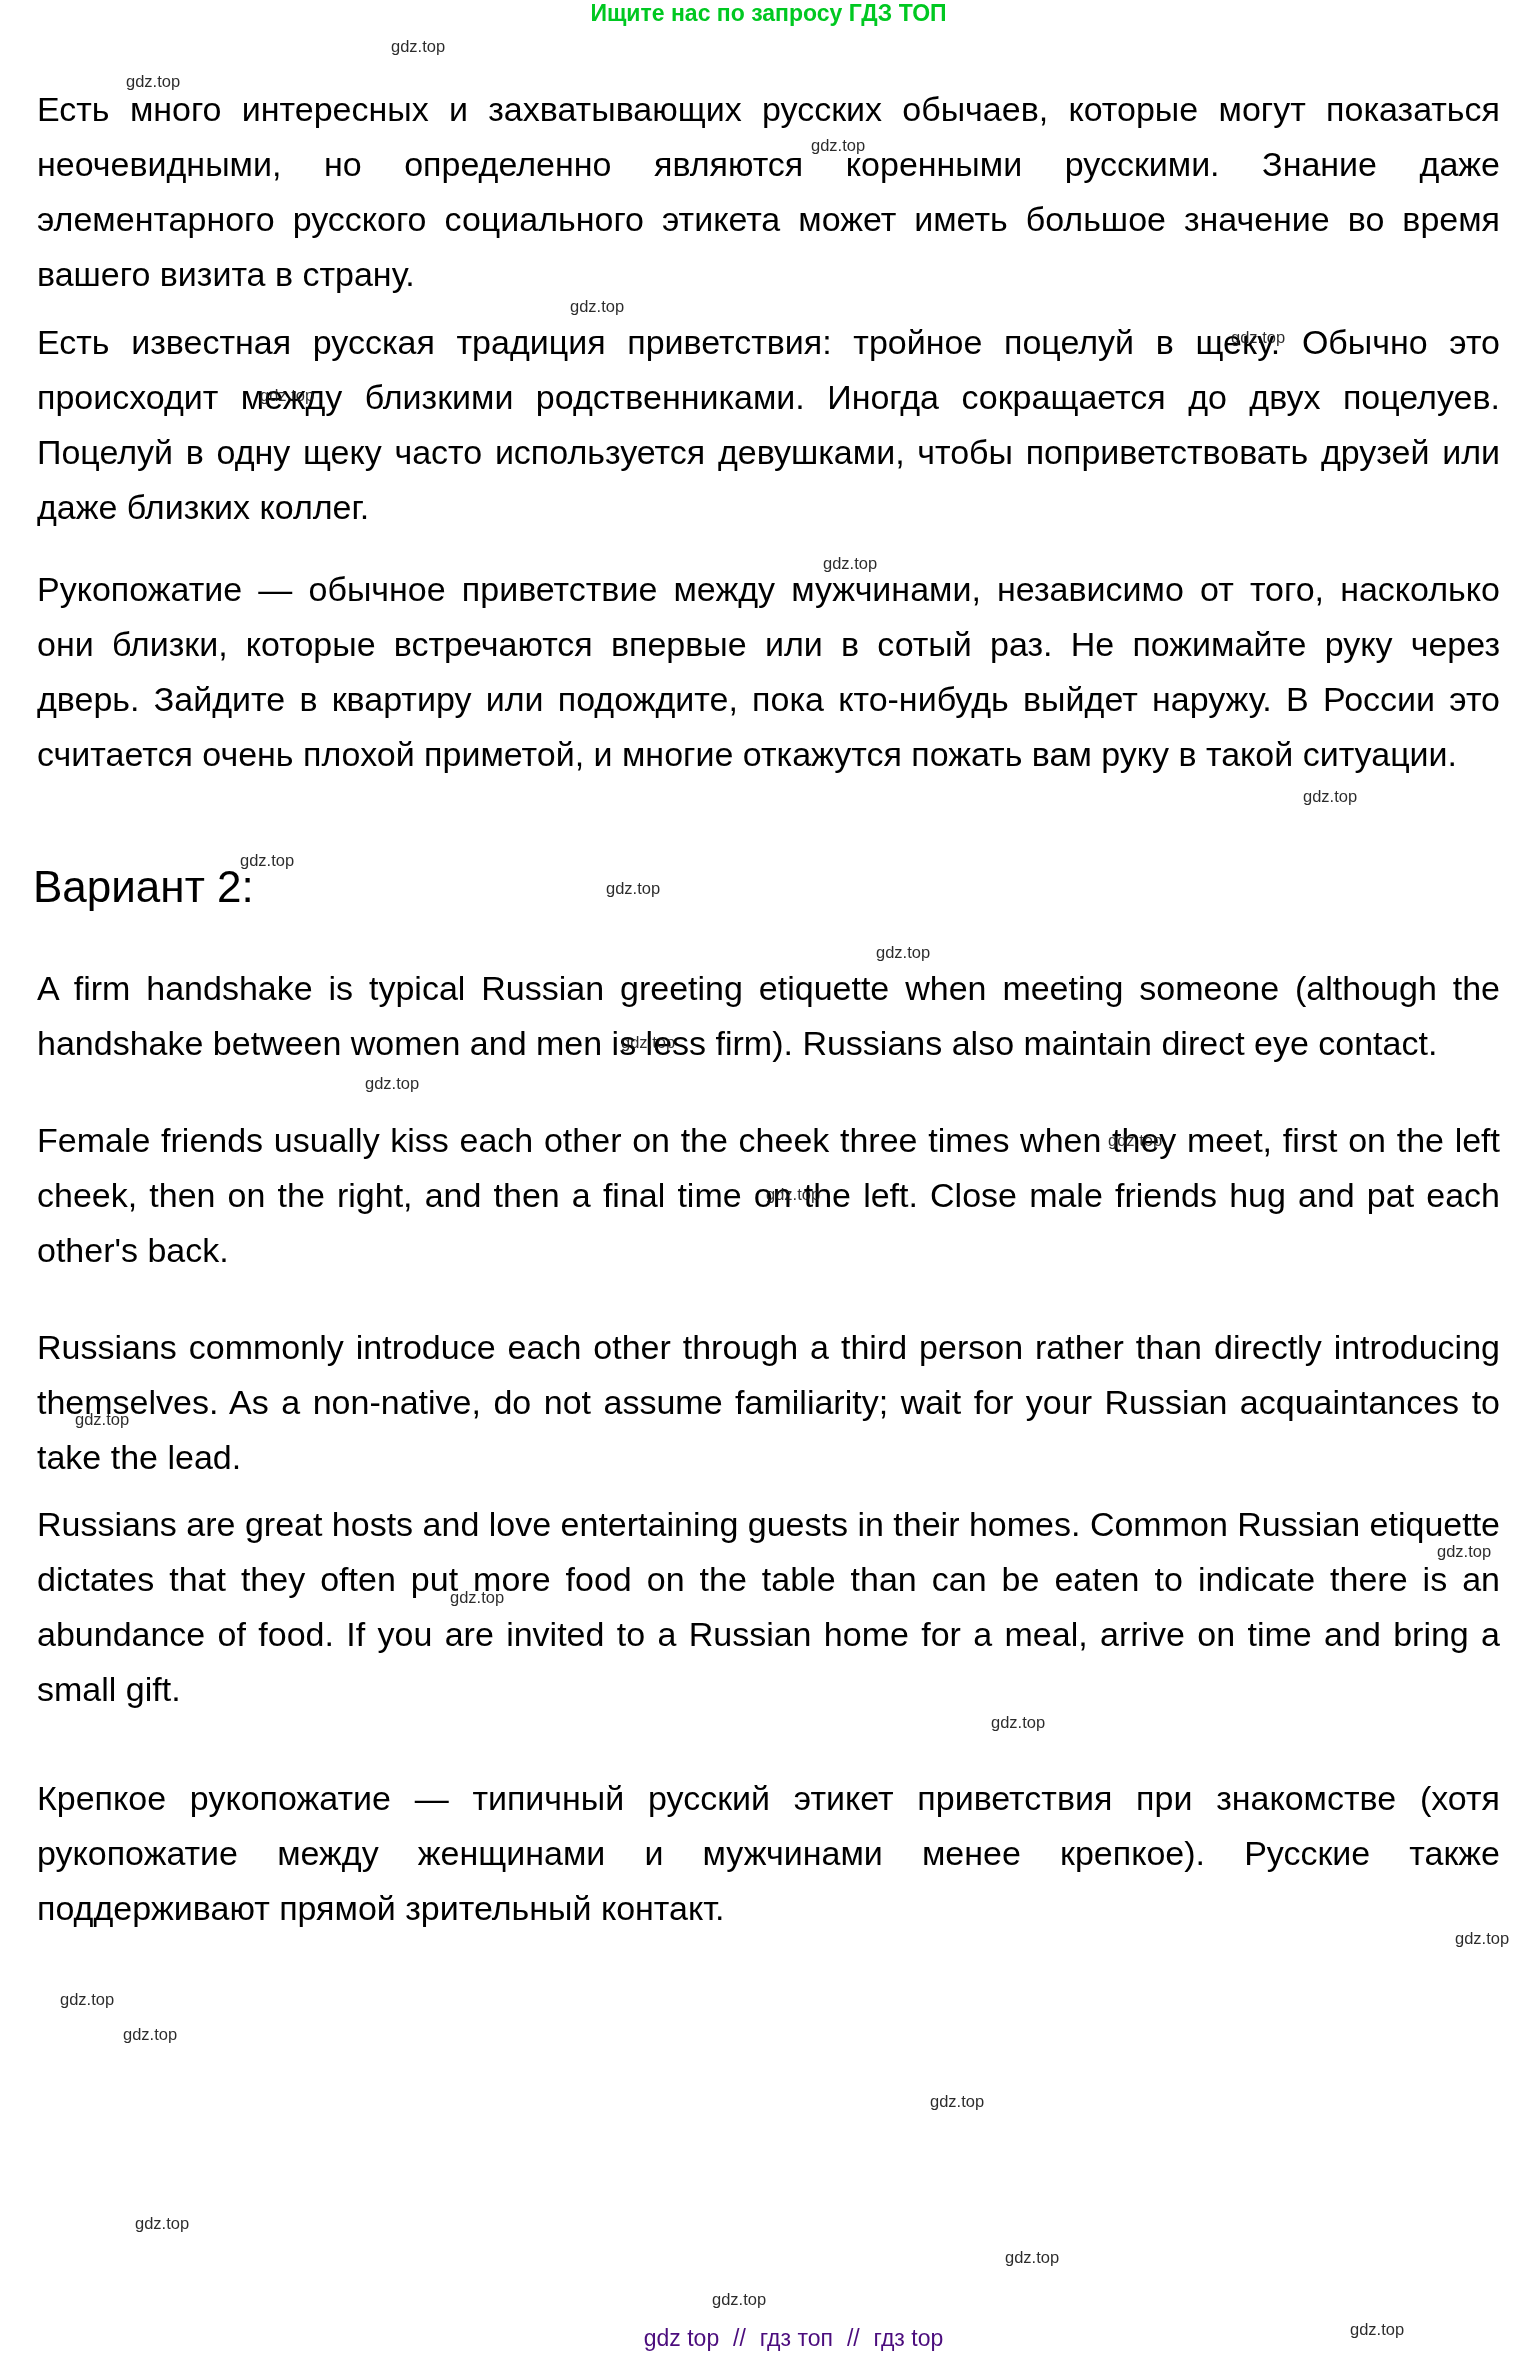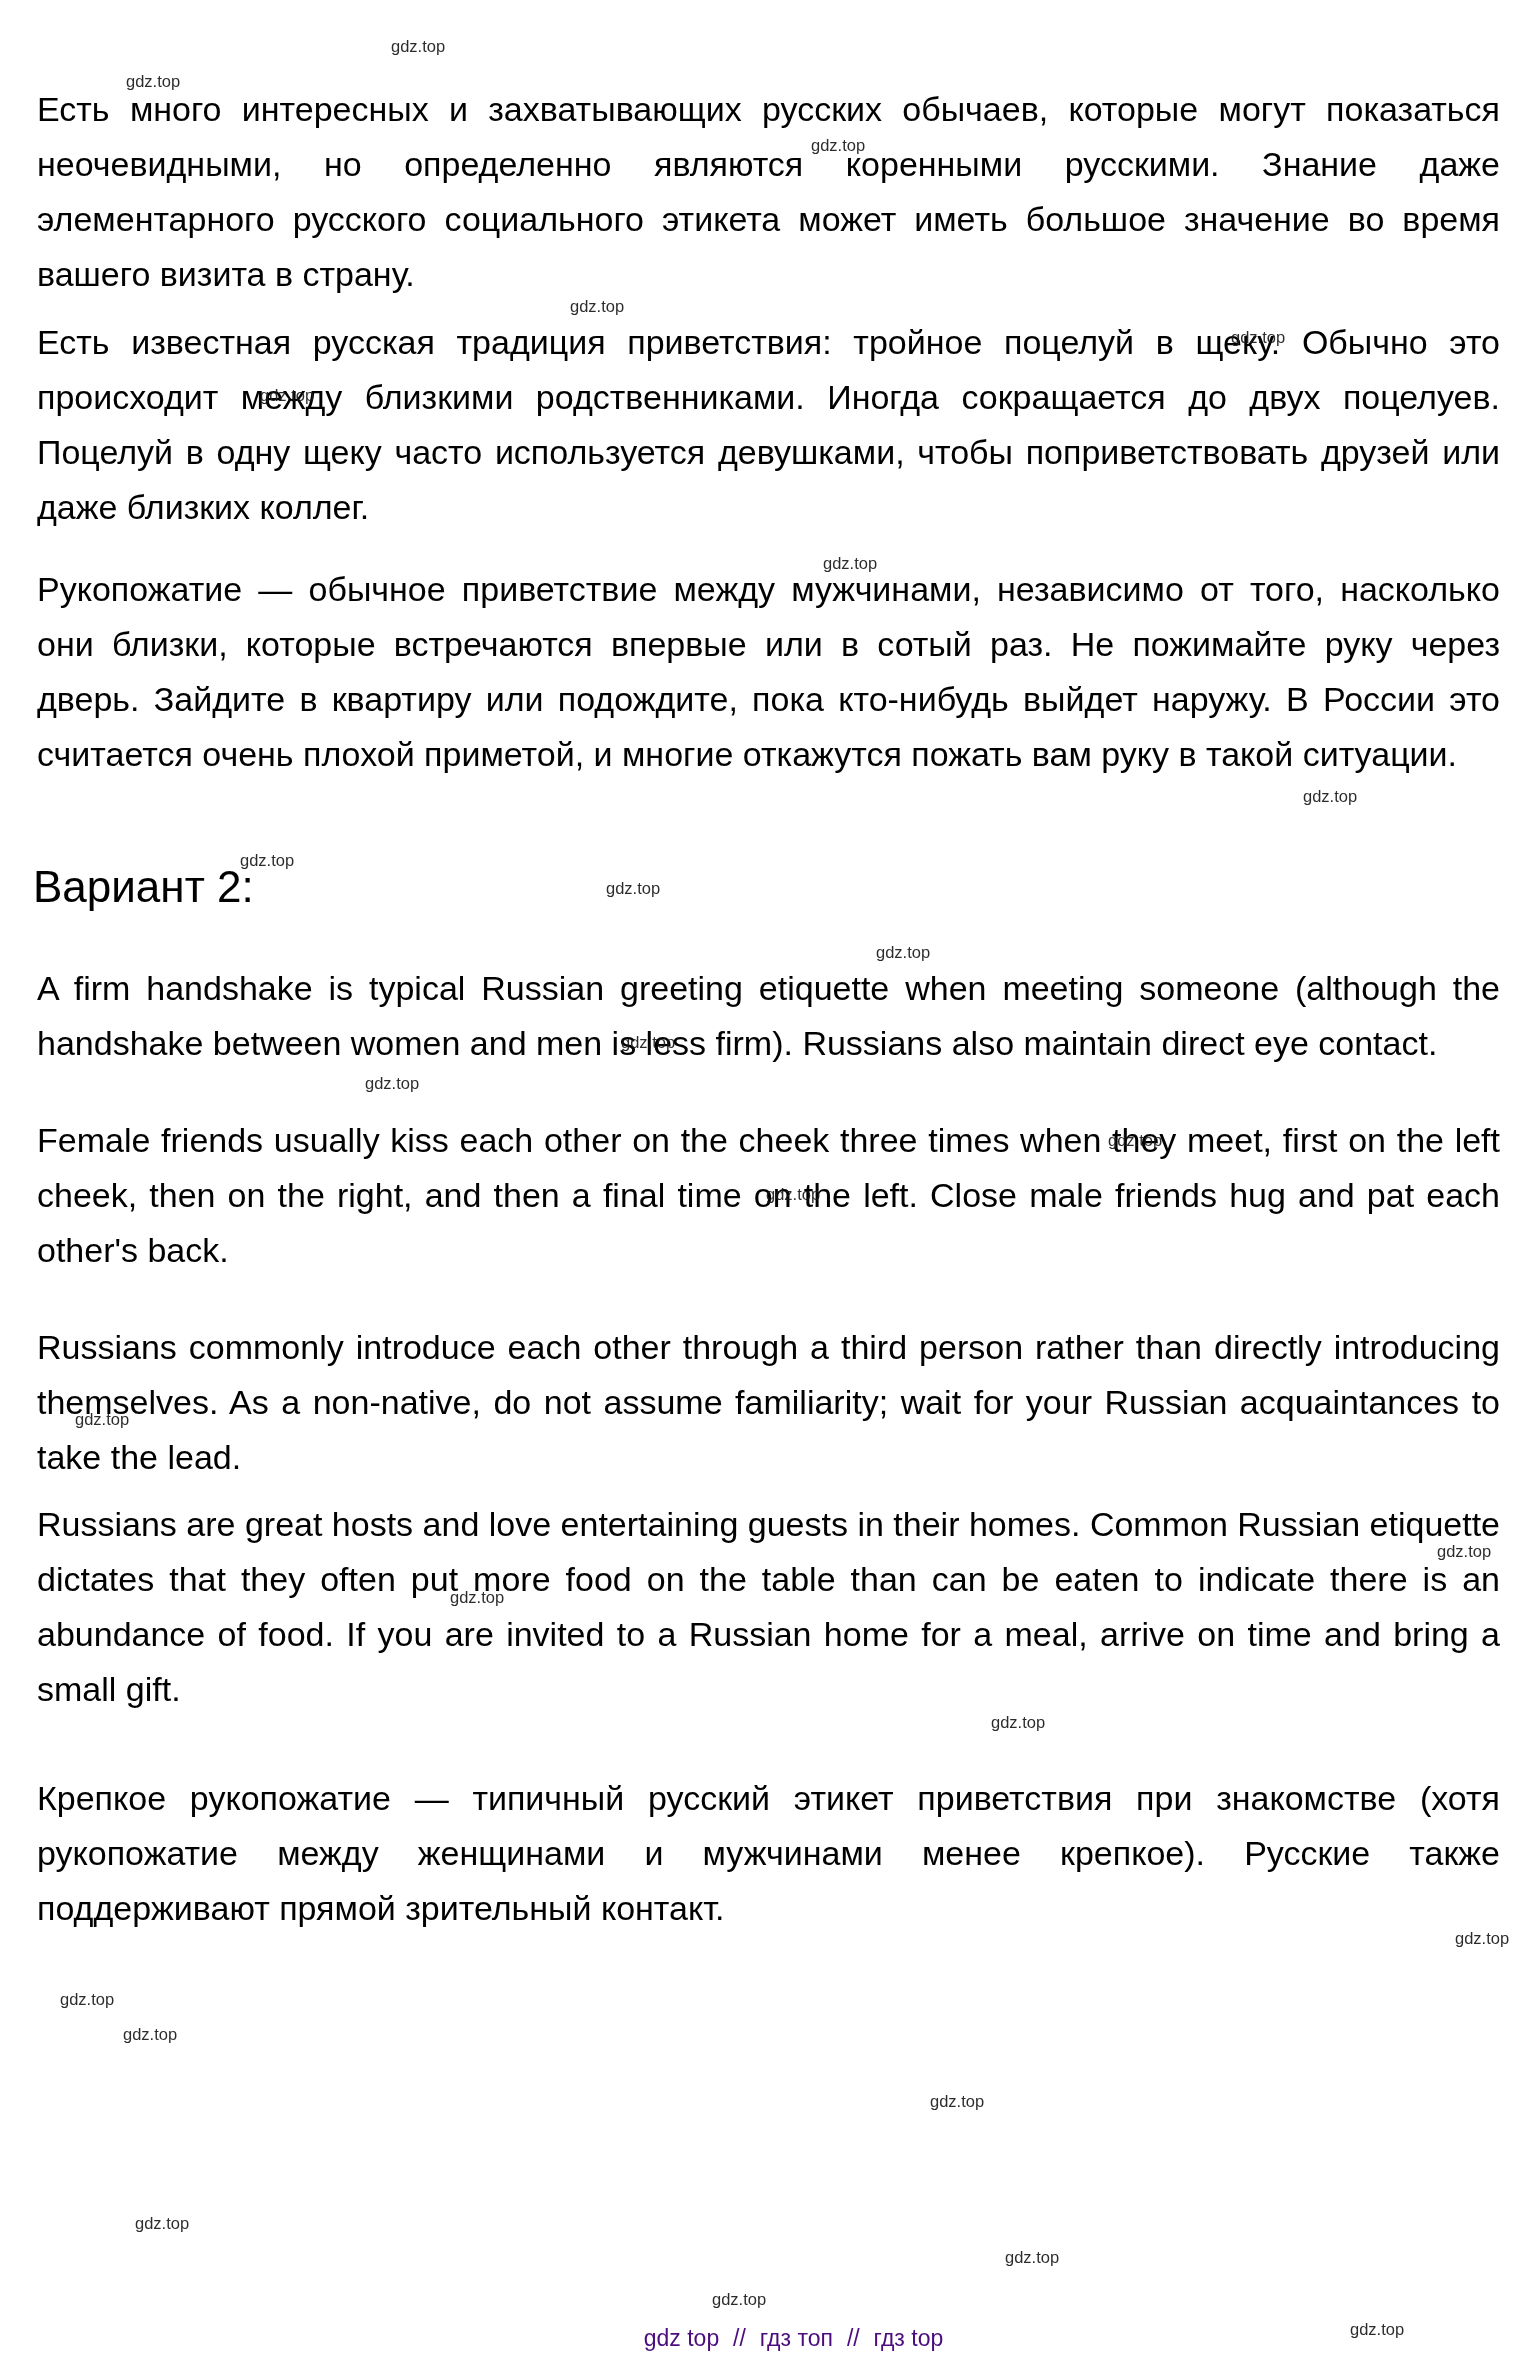--- a/index.html
+++ b/index.html
@@ -95,20 +95,21 @@
   #footer-links .sep {
     color: #4b0c7d;
     padding: 0 7.5px;
   }
 </style>
 </head>
 <body>
 
 <div id="page">
 
+  <div id="header-banner">Ищите нас по запросу ГДЗ ТОП</div>
 
   <div id="content">
 
     <p class="para">Есть много интересных и захватывающих русских обычаев, которые могут показаться неочевидными, но определенно являются коренными русскими. Знание даже элементарного русского социального этикета может иметь большое значение во время вашего визита в страну.</p>
     <div class="gap-sm"></div>
 
     <p class="para">Есть известная русская традиция приветствия: тройное поцелуй в щеку. Обычно это происходит между близкими родственниками. Иногда сокращается до двух поцелуев. Поцелуй в одну щеку часто используется девушками, чтобы поприветствовать друзей или даже близких коллег.</p>
     <div class="gap-md"></div>
 
     <p class="para">Рукопожатие — обычное приветствие между мужчинами, независимо от того, насколько они близки, которые встречаются впервые или в сотый раз. Не пожимайте руку через дверь. Зайдите в квартиру или подождите, пока кто-нибудь выйдет наружу. В России это считается очень плохой приметой, и многие откажутся пожать вам руку в такой ситуации.</p>

